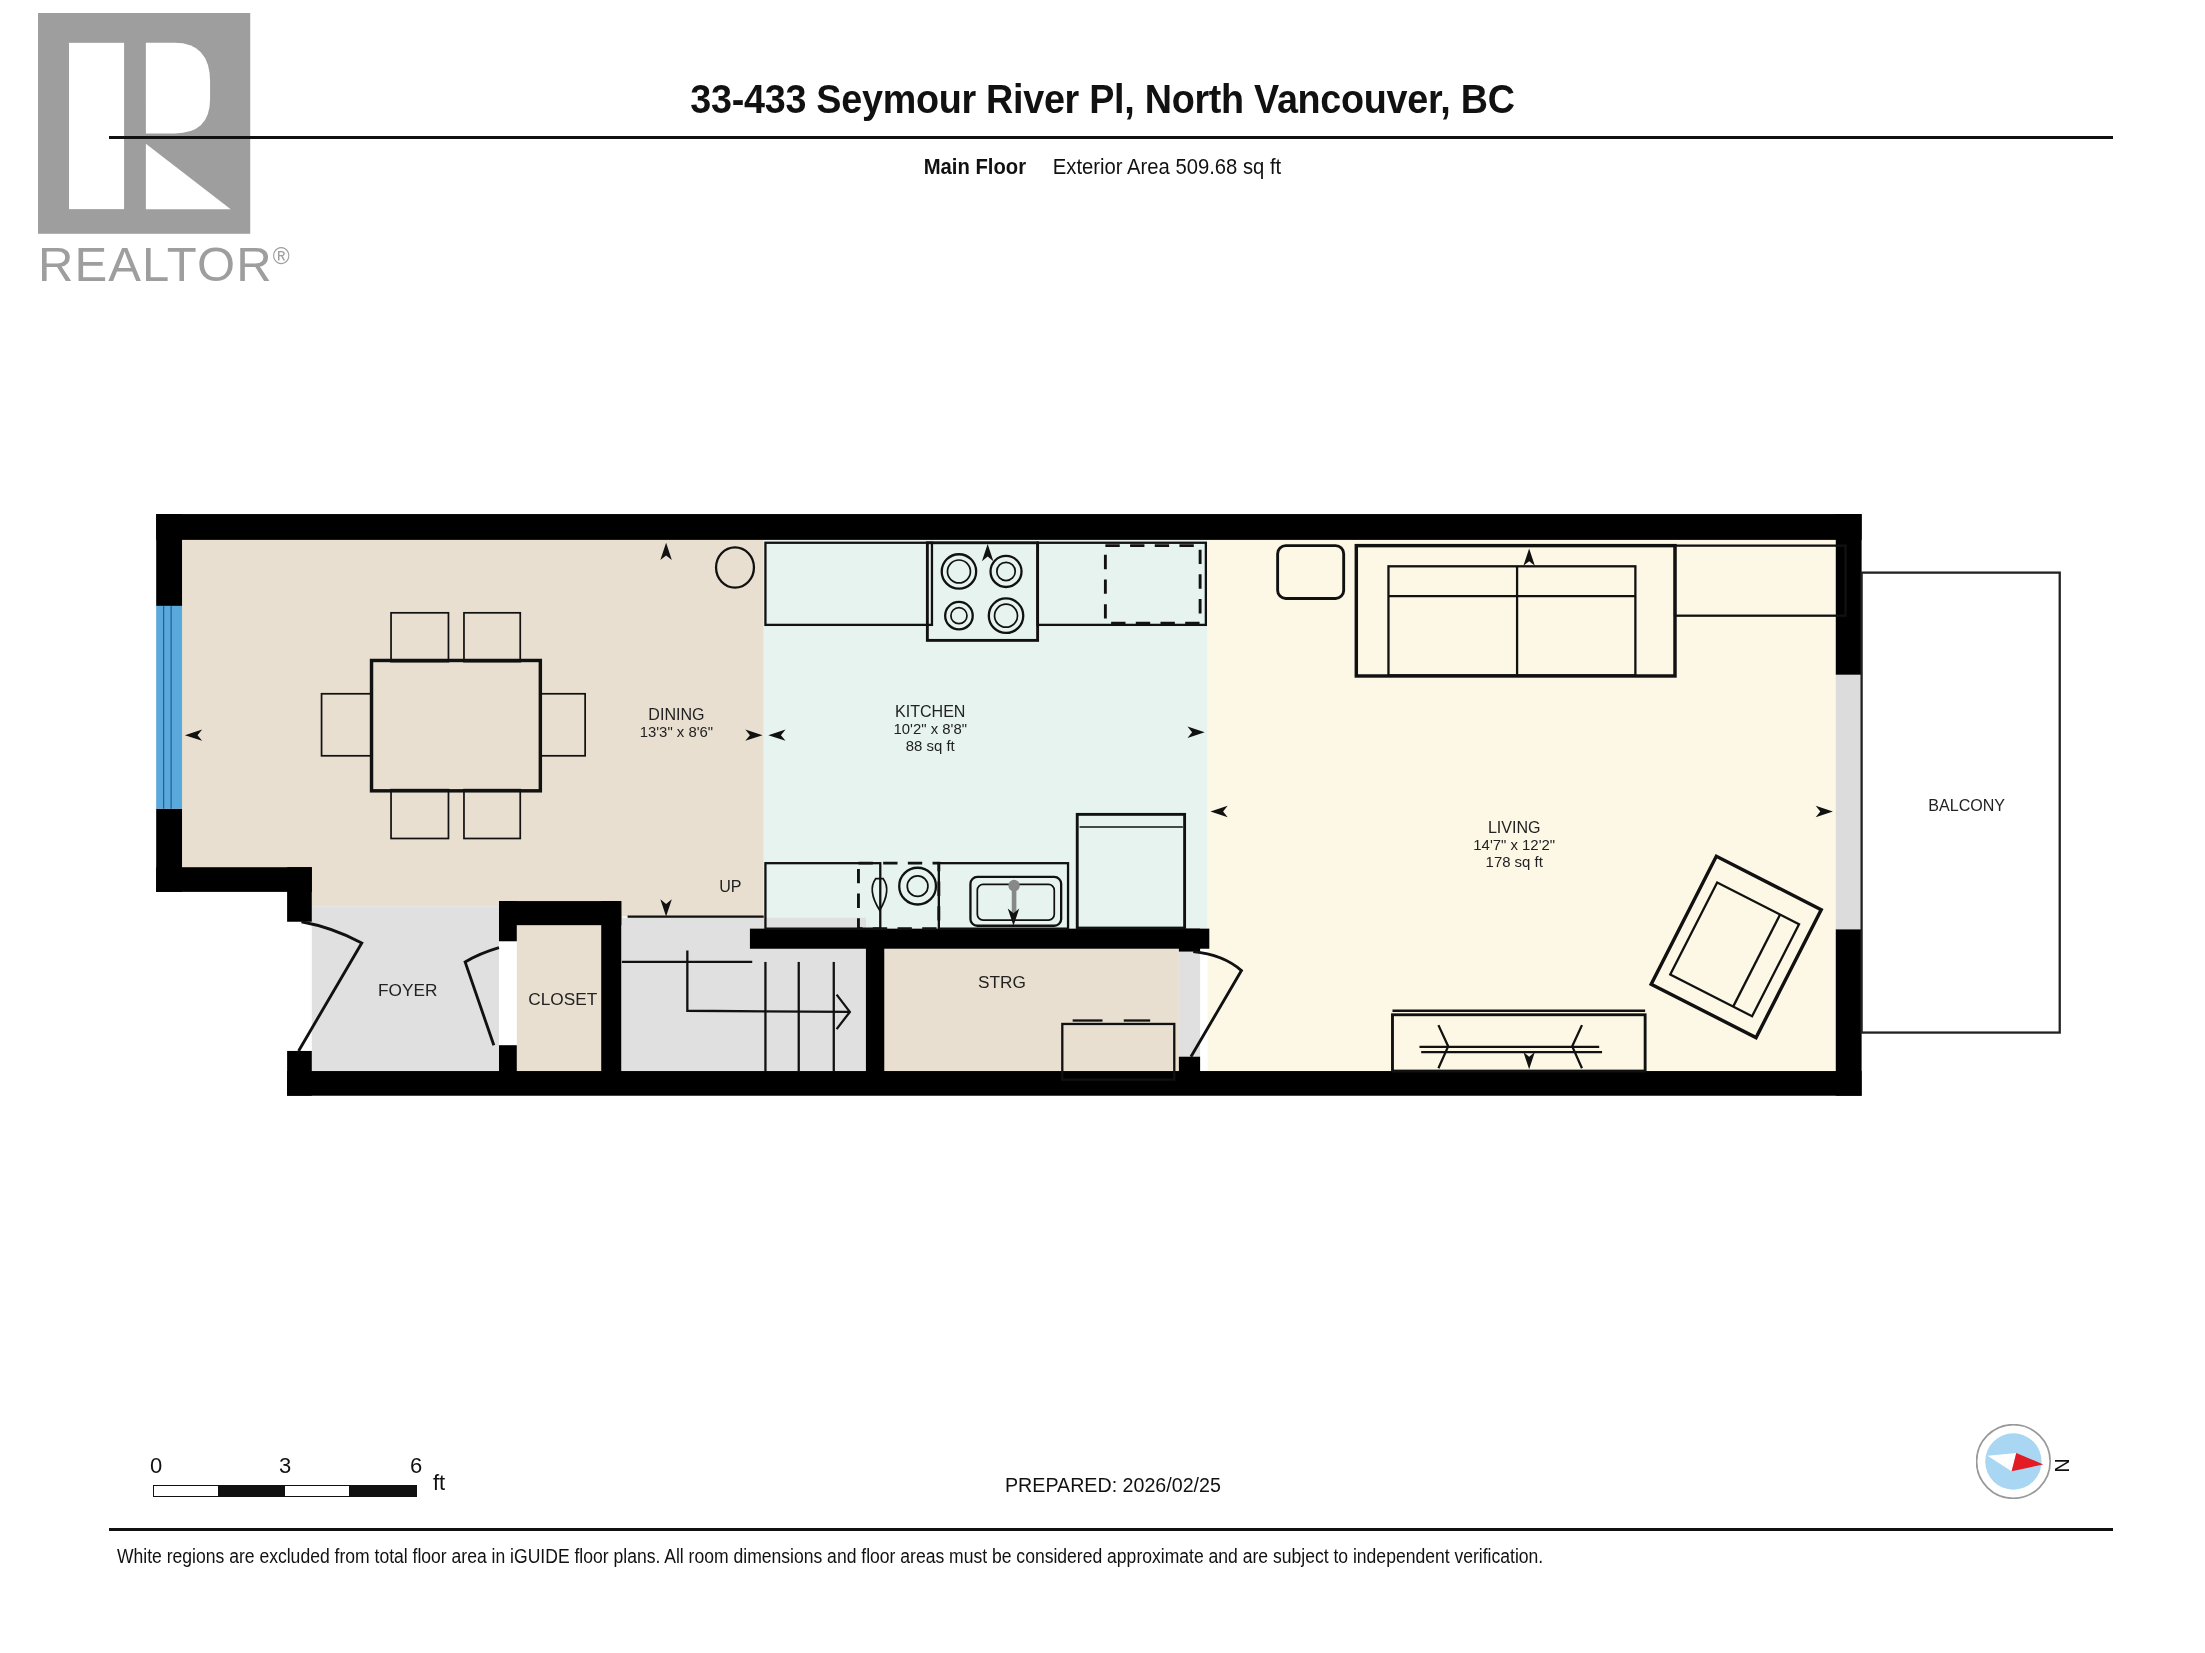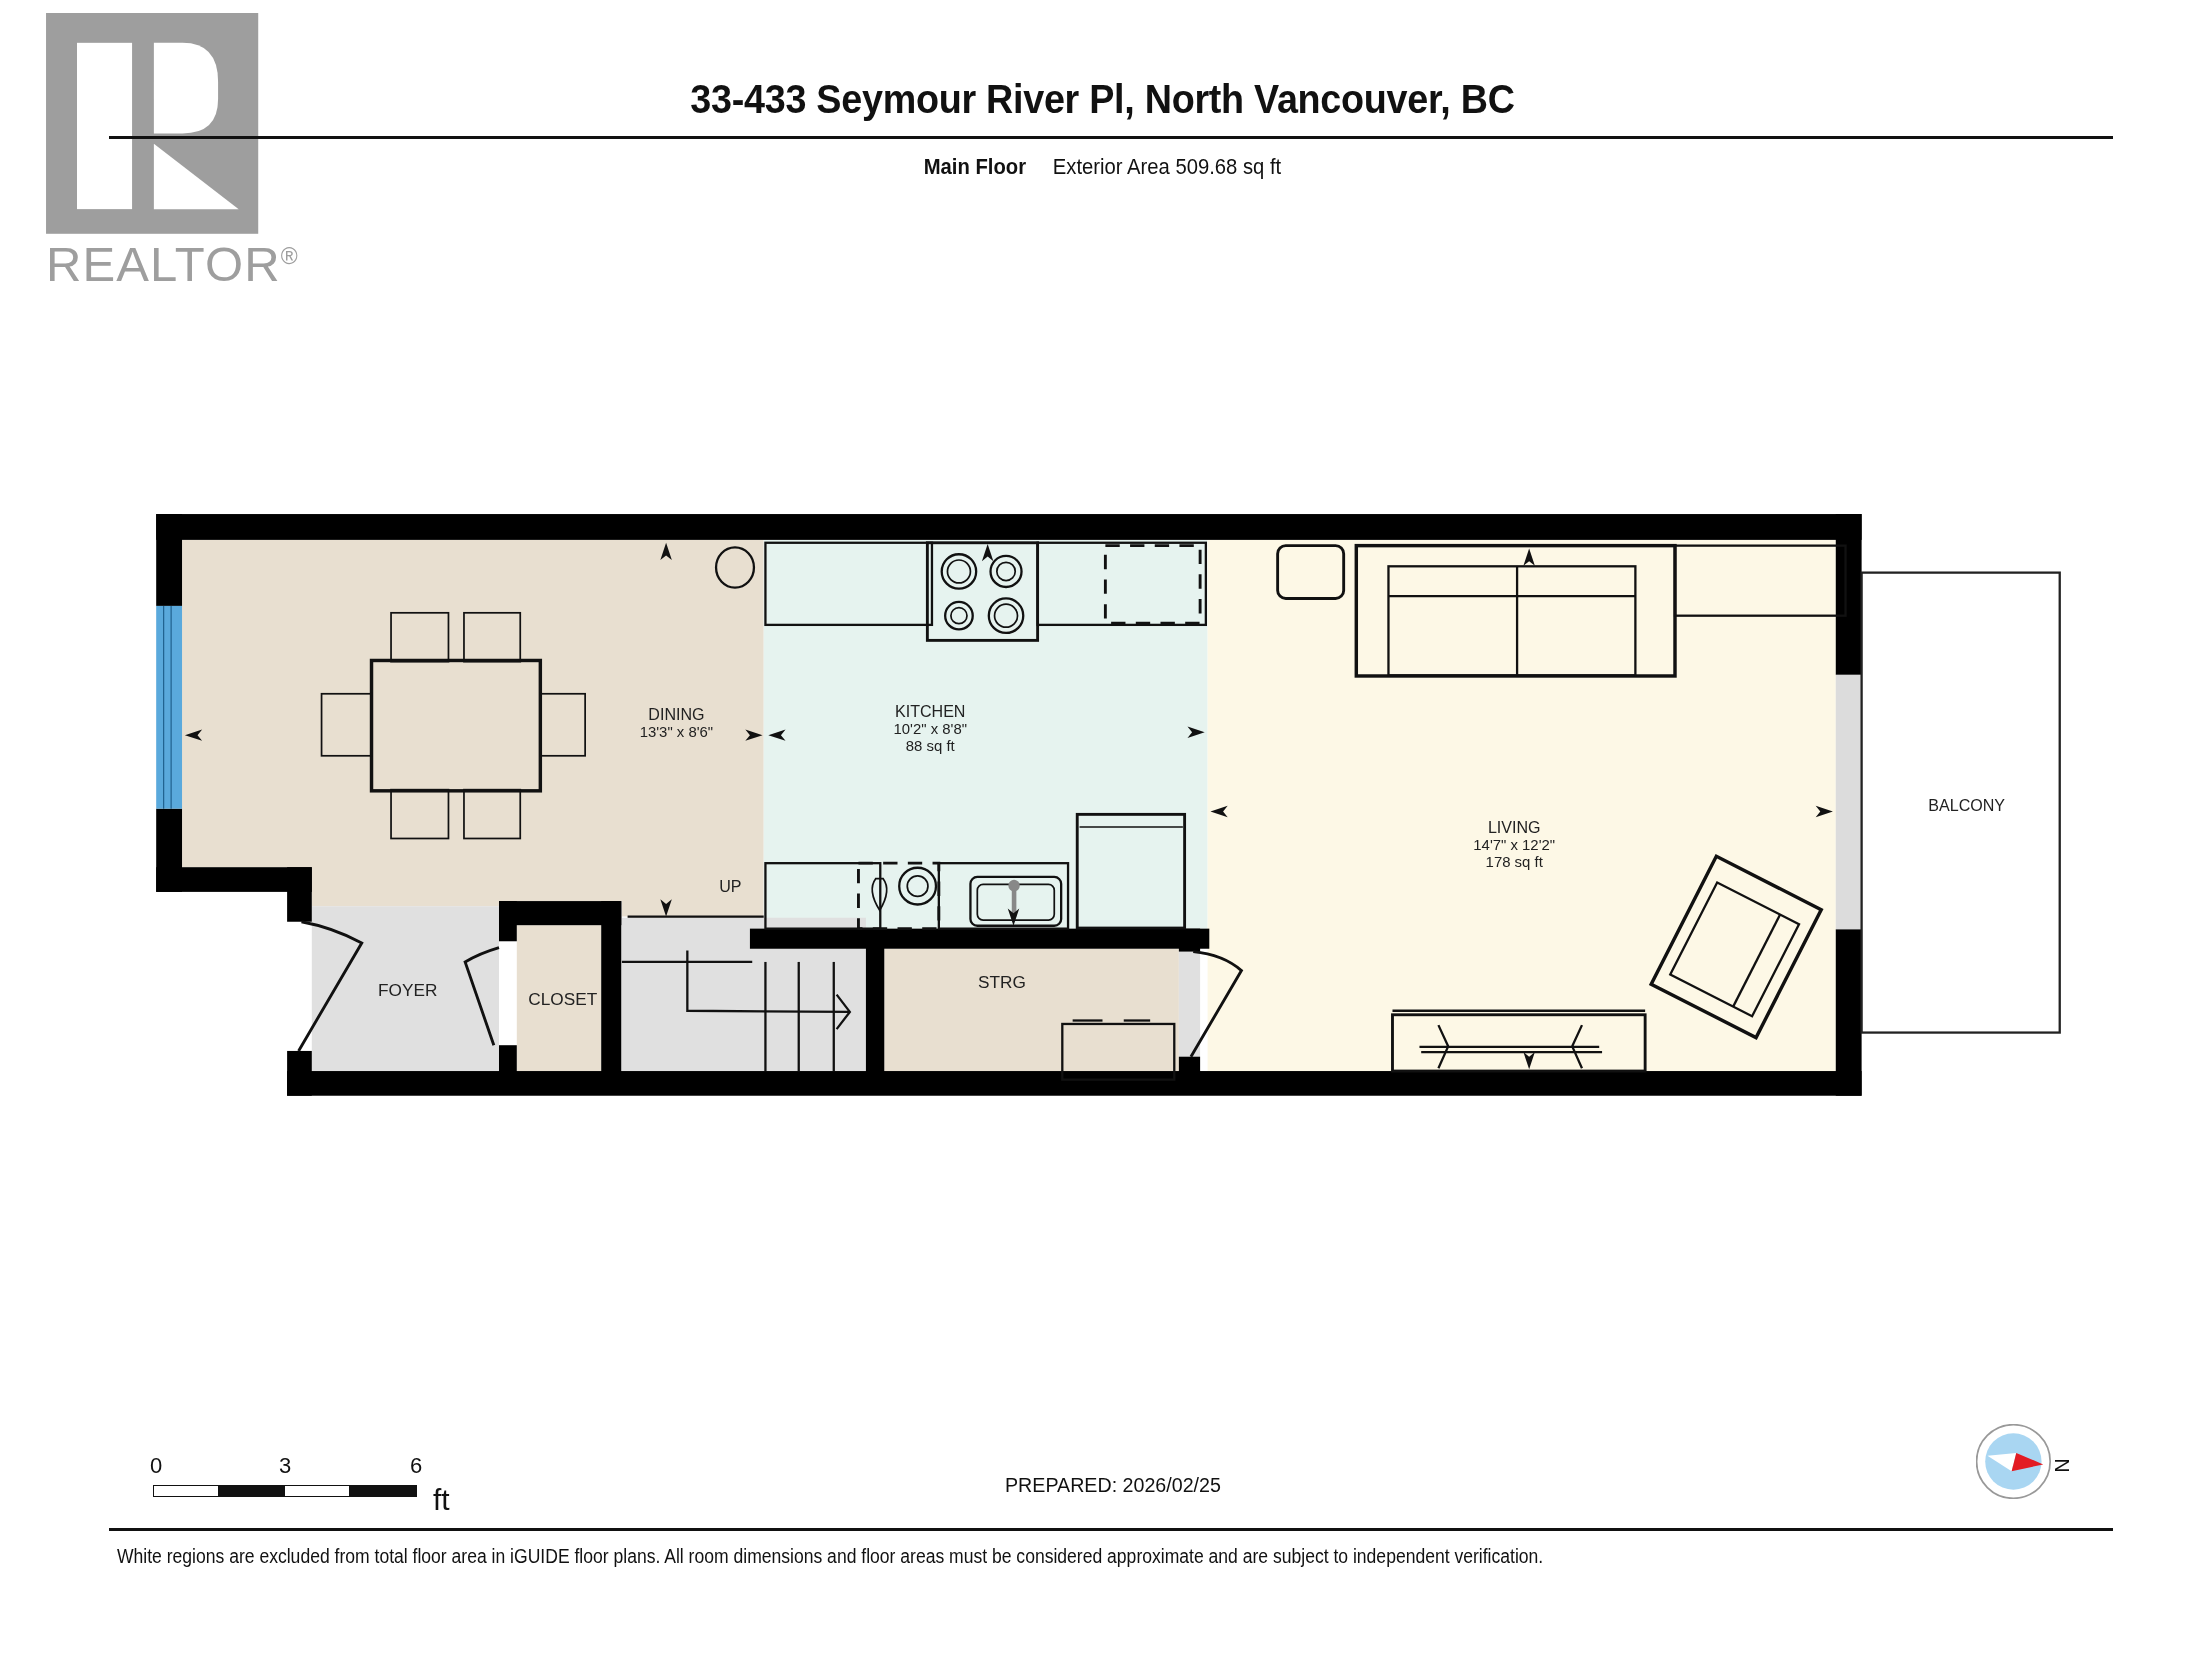--- a/index.html
+++ b/index.html
@@ -1,19 +1,19 @@
 <!DOCTYPE html>
 <html style="font-size:9.2px"><head>
 <meta charset="utf-8">
 <style>
   html, body { margin: 0; padding: 0; background: #ffffff; }
   body { width: 2205px; height: 1654px; position: relative; overflow: hidden;
          font-family: "Liberation Sans", sans-serif; color: #111; }
   .abs { position: absolute; }
-  #logo { left: 46px; top: 12.6px; width: 218px; height: 281px; }
+  #logo { left: 38px; top: 12.6px; width: 218px; height: 281px; }
   #title { left: 0; width: 2205px; top: 76px; text-align: center;
            font-size: 41px; font-weight: bold; letter-spacing: -0.3px; transform: scaleX(0.92); }
   #title-rule { left: 109px; top: 136px; width: 2004px; height: 3.4px; background: #111; }
   #subtitle { left: 0; width: 2205px; top: 154px; text-align: center; font-size: 22px; transform: scaleX(0.92); }
   #subtitle .floor { font-weight: bold; margin-right: 23px; }
   #plan { left: 0; top: 0; width: 2205px; height: 1654px; }
   .room-label { font-family: "Liberation Sans", sans-serif; fill: #222; text-anchor: middle; }
   #scale-bar { left: 150px; top: 1453px; width: 322px; height: 52px; }
   #prepared { left: 1005px; top: 1473px; font-size: 20.7px; transform: scaleX(0.95); transform-origin: left; }
   #compass { left: 1976px; top: 1424px; width: 92px; height: 75px; }
@@ -199,21 +199,21 @@
 <div id="scale-bar" class="abs">
   <span class="abs" style="left:0;top:0;font-size:22px;">0</span>
   <span class="abs" style="left:129px;top:0;font-size:22px;">3</span>
   <span class="abs" style="left:260px;top:0;font-size:22px;">6</span>
   <div class="abs" style="left:2.9px;top:32px;width:264px;height:11.5px;border:1.1px solid #111;box-sizing:border-box;display:flex;">
     <div style="flex:1;background:#fff;"></div>
     <div style="flex:1.05;background:#111;"></div>
     <div style="flex:1;background:#fff;"></div>
     <div style="flex:1.05;background:#111;"></div>
   </div>
-  <span class="abs" style="left:283px;top:30px;font-size:30px;">ft</span>
+  <span class="abs" style="left:283px;top:17px;font-size:22px;">ft</span>
 </div>
 
 <div id="prepared" class="abs">PREPARED: 2026/02/25</div>
 
 <div id="compass" class="abs">
   <svg width="92" height="75" viewBox="0 0 160 130">
     <circle cx="65" cy="65" r="64" fill="#fff" stroke="#999" stroke-width="3"></circle>
     <circle cx="65" cy="65" r="49" fill="#a9d6f2"></circle>
     <polygon points="20,55 70,50 62,82" fill="#fff"></polygon>
     <polygon points="70,50 117,70 62,82" fill="#e31b23"></polygon>

